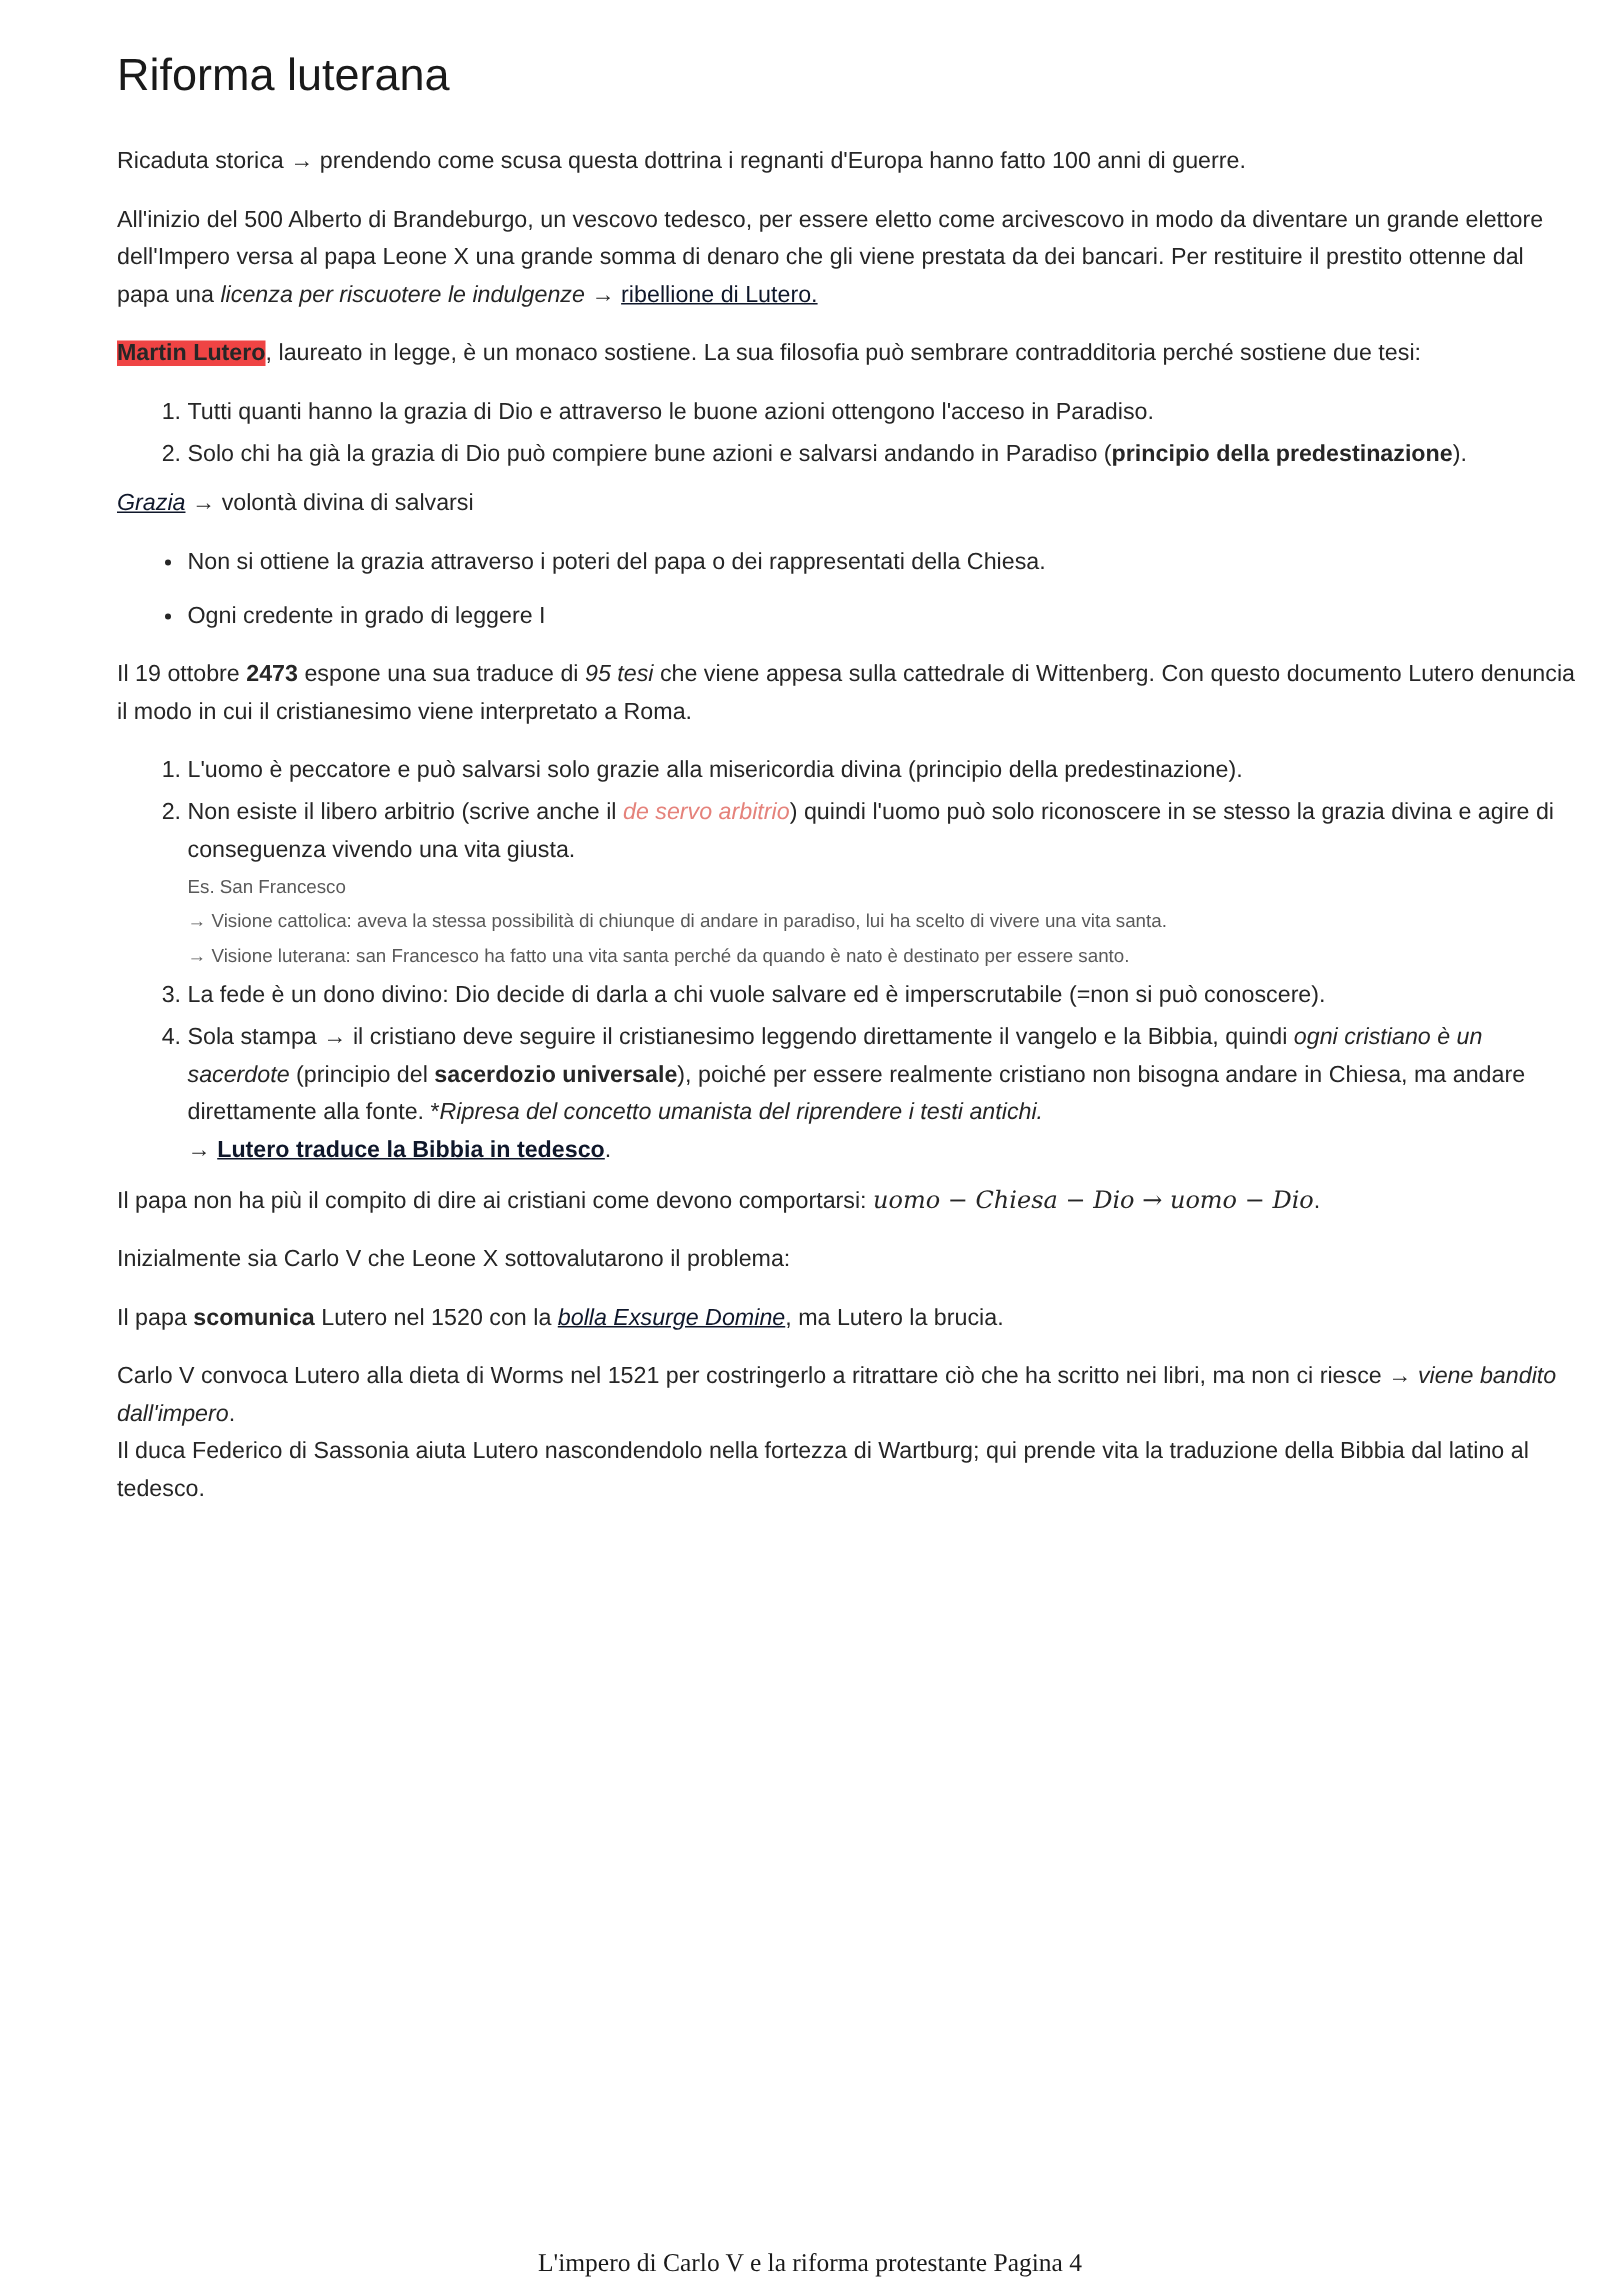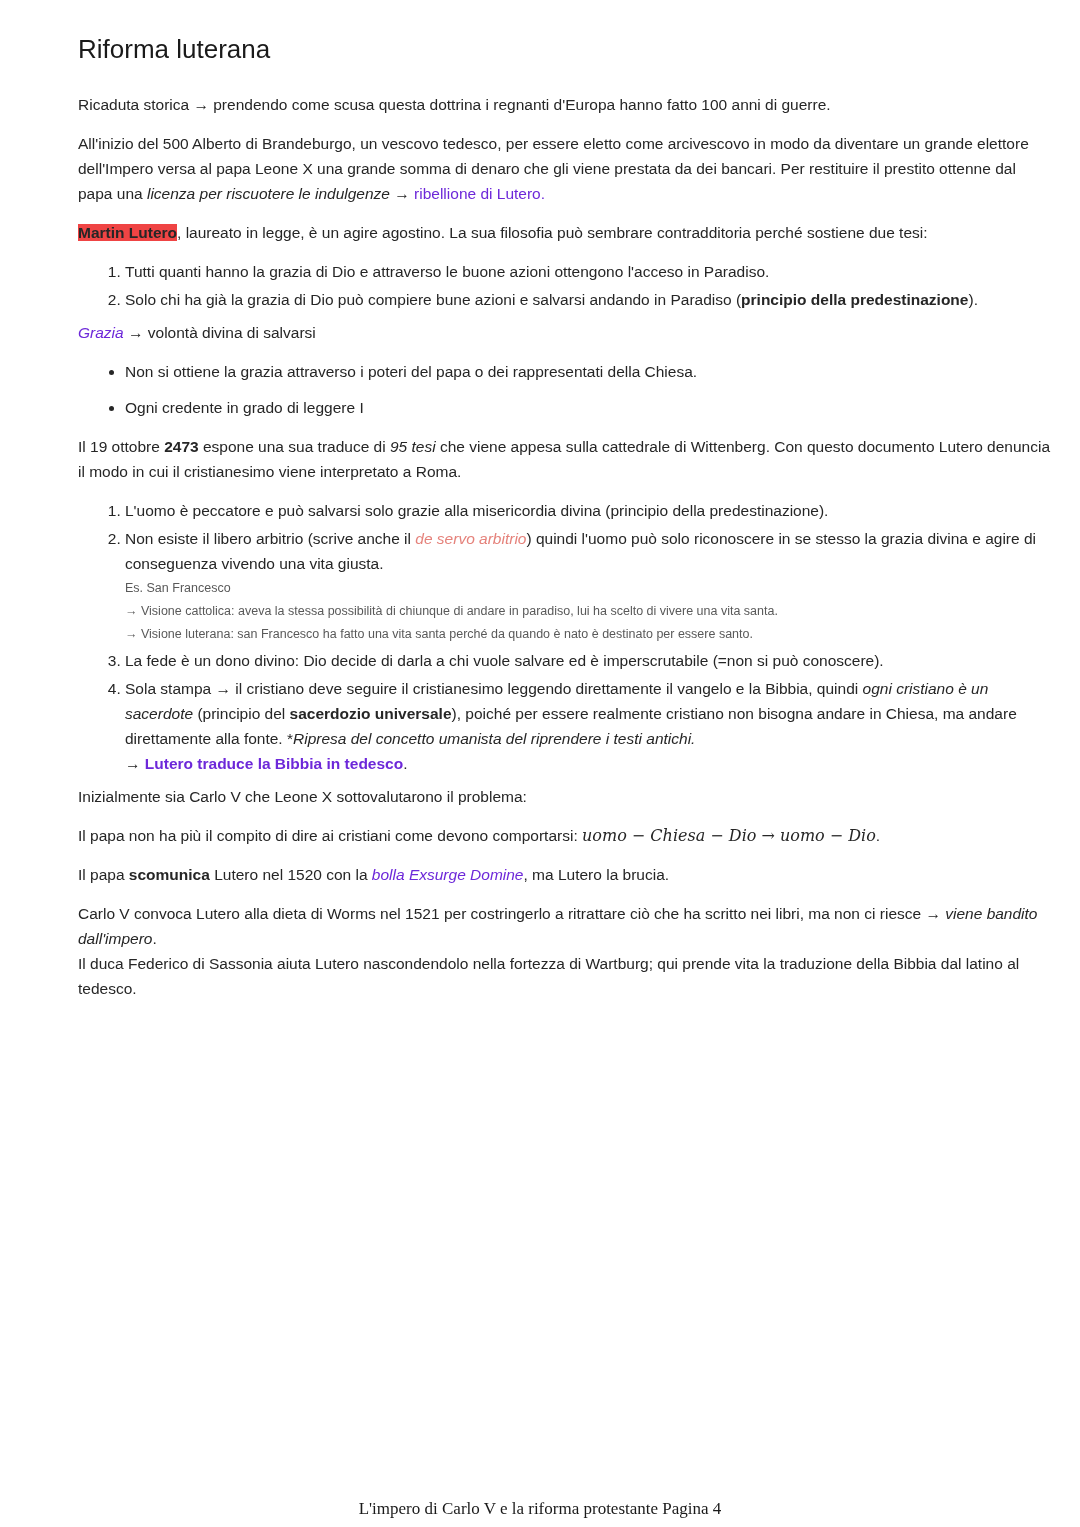--- a/index.html
+++ b/index.html
@@ -12,21 +12,21 @@
     height: 1527px;
     position: relative;
     font-family: "Liberation Sans", "DejaVu Sans", sans-serif;
     color: #262626;
     overflow: hidden;
   }
   .doc {
     padding: 34px 28px 0 78px;
   }
   h1.doc-title {
-    font-size: 26px;
+    font-size: 30px;
     font-weight: 400;
     color: #1a1a1a;
     margin: 0 0 27px 0;
   }
   .doc-body p {
     font-size: 15.5px;
     line-height: 25px;
     margin: 0 0 14px 0;
   }
   .doc-body ol, .doc-body ul {
@@ -34,21 +34,21 @@
     padding-left: 47px;
     font-size: 15.5px;
     line-height: 25px;
   }
   .doc-body ol li { margin: 0 0 3px 0; }
   .doc-body ul  { margin-top: 6px; margin-bottom: 14px; }
   .doc-body ul li { margin: 0 0 11px 0; }
   .doc-body li::marker { color: #262626; }
   .b { font-weight: bold; }
   .i { font-style: italic; }
-  .purple { color: #6d28d9; }
+  .purple { color: #0f172a; text-decoration: underline; }
   .salmon { color: #e5827b; }
   .hl { background: #ef4444; }
   .math {
     font-family: "DejaVu Serif", "Liberation Serif", serif;
     font-style: italic;
     font-size: 16px;
   }
   .note {
     font-size: 12.5px;
     line-height: 22px;
@@ -67,37 +67,37 @@
   }
 </style>
 </head>
 <body>
 
 <div class="doc">
   <h1 class="doc-title">Riforma luterana</h1>
   <div class="doc-body">
       <p><span>Ricaduta storica → prendendo come scusa questa dottrina i regnanti d'Europa hanno fatto 100 anni di guerre.</span></p>
       <p><span>All'inizio del 500 Alberto di Brandeburgo, un vescovo tedesco, per essere eletto come arcivescovo in modo da diventare un grande elettore dell'Impero versa al papa Leone X una grande somma di denaro che gli viene prestata da dei bancari. Per restituire il prestito ottenne dal papa una </span><span class="i">licenza per riscuotere le indulgenze</span><span> → </span><span class="purple">ribellione di Lutero.</span></p>
-      <p><span class="b hl">Martin Lutero</span><span>, laureato in legge, è un agire agostino. La sua filosofia può sembrare contradditoria perché sostiene due tesi:</span></p>
+      <p><span class="b hl">Martin Lutero</span><span>, laureato in legge, è un monaco sostiene. La sua filosofia può sembrare contradditoria perché sostiene due tesi:</span></p>
       <ol>
         <li><span>Tutti quanti hanno la grazia di Dio e attraverso le buone azioni ottengono l'acceso in Paradiso.</span></li>
         <li><span>Solo chi ha già la grazia di Dio può compiere bune azioni e salvarsi andando in Paradiso (</span><span class="b">principio della predestinazione</span><span>).</span></li>
       </ol>
       <p><span class="purple i">Grazia</span><span> → volontà divina di salvarsi</span></p>
       <ul>
         <li><span>Non si ottiene la grazia attraverso i poteri del papa o dei rappresentati della Chiesa.</span></li>
         <li><span>Ogni credente in grado di leggere I</span></li>
       </ul>
       <p><span>Il 19 ottobre </span><span class="b">2473</span><span> espone una sua traduce di </span><span class="i">95 tesi</span><span> che viene appesa sulla cattedrale di Wittenberg. Con questo documento Lutero denuncia il modo in cui il cristianesimo viene interpretato a Roma.</span></p>
       <ol>
         <li><span>L'uomo è peccatore e può salvarsi solo grazie alla misericordia divina (principio della predestinazione).</span></li>
         <li><span>Non esiste il libero arbitrio (scrive anche il </span><span class="salmon i">de servo arbitrio</span><span>) quindi l'uomo può solo riconoscere in se stesso la grazia divina e agire di conseguenza vivendo una vita giusta.</span><div class="note">Es. San Francesco</div><div class="note">→ Visione cattolica: aveva la stessa possibilità di chiunque di andare in paradiso, lui ha scelto di vivere una vita santa.</div><div class="note">→ Visione luterana: san Francesco ha fatto una vita santa perché da quando è nato è destinato per essere santo.</div></li>
         <li><span>La fede è un dono divino: Dio decide di darla a chi vuole salvare ed è imperscrutabile (=non si può conoscere).</span></li>
         <li><span>Sola stampa → il cristiano deve seguire il cristianesimo leggendo direttamente il vangelo e la Bibbia, quindi </span><span class="i">ogni cristiano è un sacerdote</span><span> (principio del </span><span class="b">sacerdozio universale</span><span>), poiché per essere realmente cristiano non bisogna andare in Chiesa, ma andare direttamente alla fonte. *</span><span class="i">Ripresa del concetto umanista del riprendere i testi antichi.</span><br><span>→ </span><span class="purple b">Lutero traduce la Bibbia in tedesco</span><span>.</span></li>
       </ol>
+      <p><span>Il papa non ha più il compito di dire ai cristiani come devono comportarsi: </span><span class="math">uomo − Chiesa − Dio → uomo − Dio</span><span>.</span></p>
       <p><span>Inizialmente sia Carlo V che Leone X sottovalutarono il problema:</span></p>
-      <p><span>Il papa non ha più il compito di dire ai cristiani come devono comportarsi: </span><span class="math">uomo − Chiesa − Dio → uomo − Dio</span><span>.</span></p>
       <p><span>Il papa </span><span class="b">scomunica</span><span> Lutero nel 1520 con la </span><span class="purple i">bolla Exsurge Domine</span><span>, ma Lutero la brucia.</span></p>
       <p><span>Carlo V convoca Lutero alla dieta di Worms nel 1521 per costringerlo a ritrattare ciò che ha scritto nei libri, ma non ci riesce → </span><span class="i">viene bandito dall'impero</span><span>.</span><br><span>Il duca Federico di Sassonia aiuta Lutero nascondendolo nella fortezza di Wartburg; qui prende vita la traduzione della Bibbia dal latino al tedesco.</span></p>
     </div>
 </div>
 
 <div class="page-footer">L'impero di Carlo V e la riforma protestante Pagina 4</div>
 
 </body></html>

